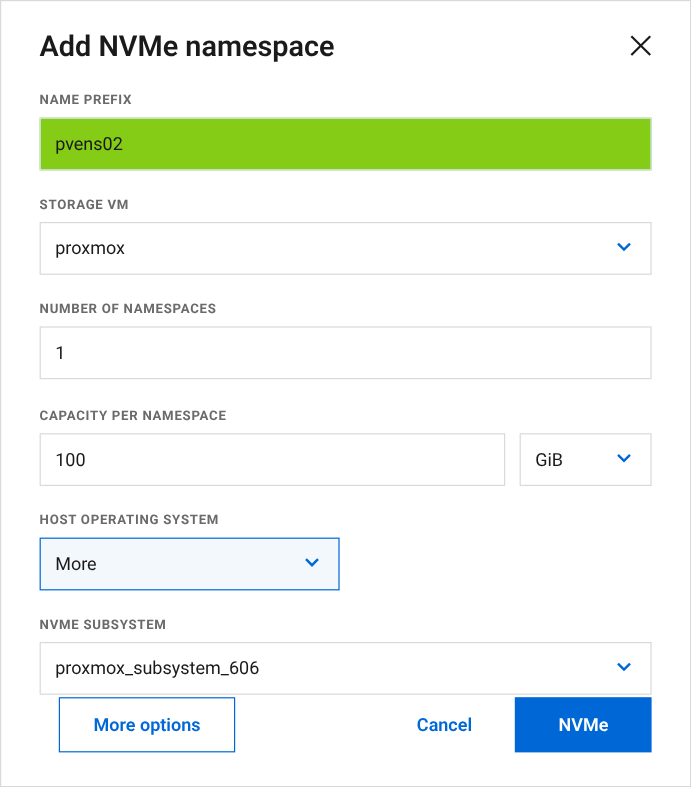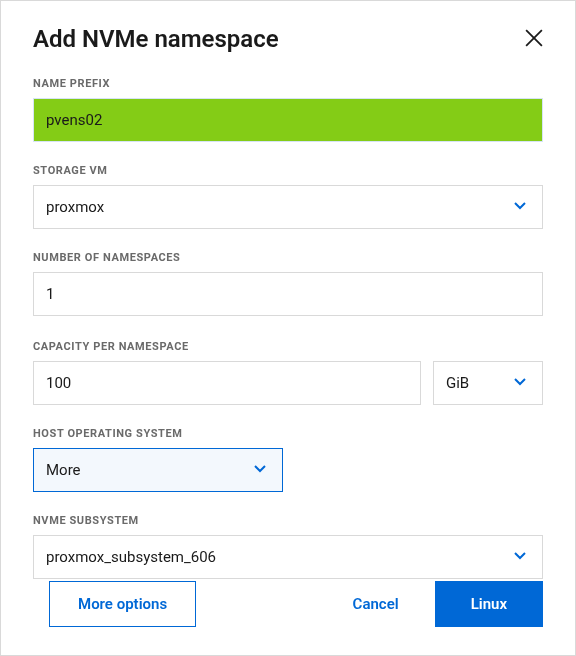--- a/index.html
+++ b/index.html
@@ -216,16 +216,16 @@
             <polyline points="3 6 8 11 13 6"></polyline>
           </svg>
       </span>
     </div>
   </div>
 
   <div class="footer">
     <button class="btn btn-more">More options</button>
     <span class="spacer"></span>
     <button class="btn btn-cancel">Cancel</button>
-    <button class="btn btn-save">Linux</button>
+    <button class="btn btn-save">NVMe</button>
   </div>
 
 </div>
 
 </body></html>

